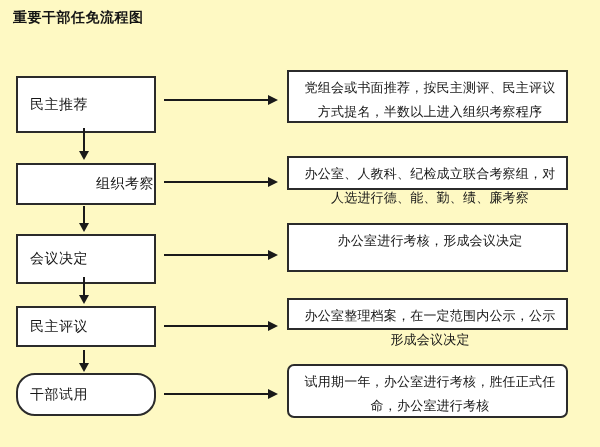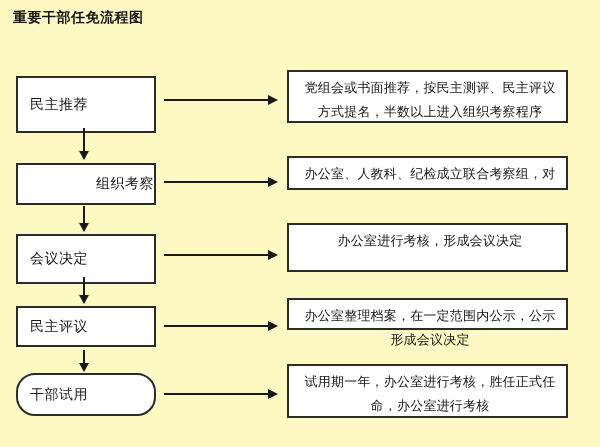--- a/index.html
+++ b/index.html
@@ -84,20 +84,21 @@
 
   <div class="stepbox" style="top:163px;height:42px;justify-content:flex-end;">
     <span>组织考察</span>
   </div>
   <div class="harrow" style="left:164px;top:177px;width:114px;">
     <i class="shaft"></i>
     <i class="head"></i>
   </div>
   <div class="descbox" style="top:156px;height:34px;">
     <div class="line">办公室、人教科、纪检成立联合考察组，对</div>
+    <div class="line">人选进行德、能、勤、绩、廉考察</div>
   </div>
   <div class="varrow" style="left:79px;top:206px;height:26px;">
     <i class="shaft"></i>
     <i class="head"></i>
   </div>
 
   <div class="stepbox" style="top:234px;height:50px;">
     <span>会议决定</span>
   </div>
   <div class="harrow" style="left:164px;top:250px;width:114px;">
@@ -129,18 +130,18 @@
     <i class="head"></i>
   </div>
 
   <div class="stepbox" style="top:373px;height:43px;border-radius:19px;">
     <span>干部试用</span>
   </div>
   <div class="harrow" style="left:164px;top:389px;width:114px;">
     <i class="shaft"></i>
     <i class="head"></i>
   </div>
-  <div class="descbox" style="top:364px;height:54px;">
+  <div class="descbox" style="top:364px;height:54px;border-radius:7px;">
     <div class="line">试用期一年，办公室进行考核，胜任正式任</div>
     <div class="line">命，办公室进行考核</div>
   </div>
 
 </div>
 
 </body></html>

